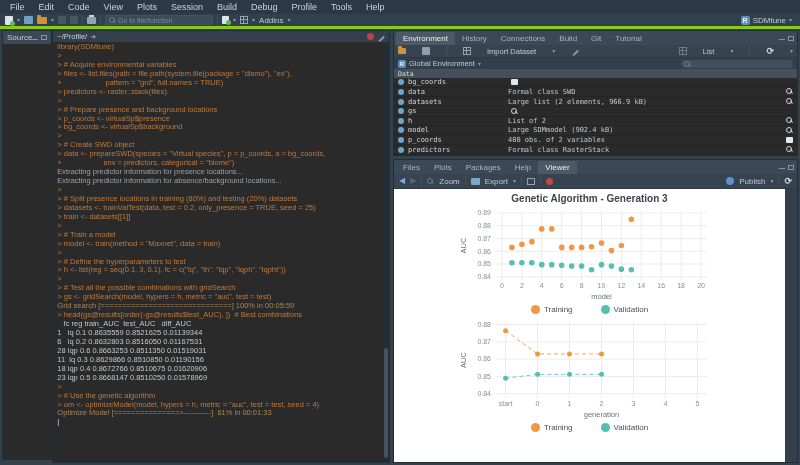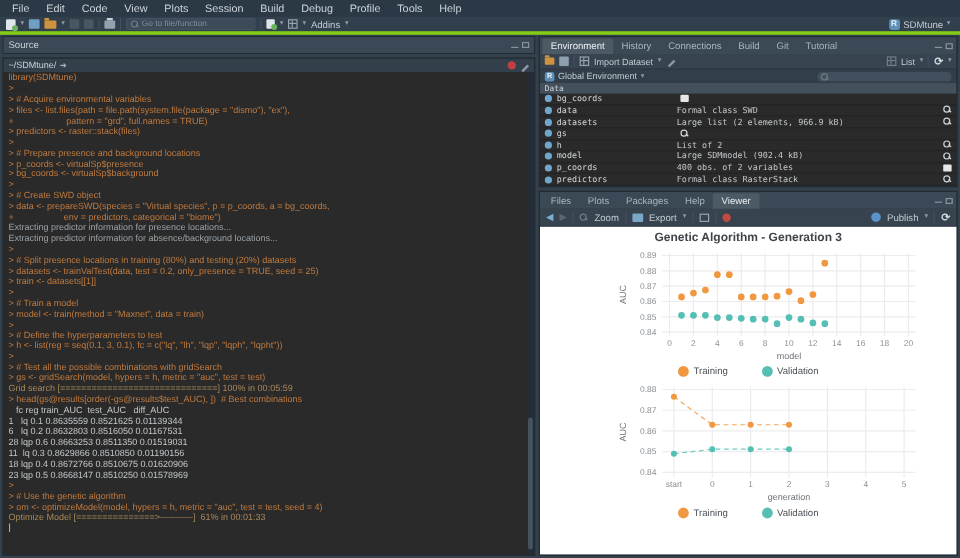--- a/index.html
+++ b/index.html
@@ -32,21 +32,21 @@
   .ic-grid{width:8px;height:8px;border:1px solid #95a3ae}
   .ic-grid::before{content:"";position:absolute;left:2px;top:0;width:1px;height:6px;background:#95a3ae}
   .ic-grid::after{content:"";position:absolute;left:0;top:2px;width:6px;height:1px;background:#95a3ae}
   .tb-label{color:#c2cbd2;font-size:8px}
   .spacer{flex:1}
   .proj-sel{display:flex;align-items:center;gap:3px;padding-right:3px}
   .ic-rproj{width:9px;height:9px;background:#5d8fb8;border-radius:2px;color:#eaf2f8;font-size:7px;font-weight:bold;text-align:center;line-height:9px}
 
   
   .main{position:absolute;top:30px;left:2px;right:2px;bottom:2px;display:flex;gap:3px}
-  .left-col{width:444px;display:flex;flex-direction:column}
+  .left-col{width:388px;display:flex;flex-direction:row}
   .right-col{flex:1;display:flex;flex-direction:column;gap:3px;min-width:0}
   .pane{background:#2a2a2a;border:1px solid #232d37;display:flex;flex-direction:column;min-height:0}
   .pane-hd{height:13px;background:#3b4855;display:flex;align-items:center;padding:0 4px;flex:none}
   .pane-hd-label{color:#c6cfd5;font-size:8px}
   .winbtns{display:flex;gap:3px;align-items:center;margin-left:auto}
   .wb{width:6px;height:5px;border:1px solid #9aa7b1;opacity:.8}
   .wb.min{height:1px;border:none;background:#9aa7b1;margin-top:3px}
 
   .tabsrow{height:14px;background:#3b4855;display:flex;align-items:flex-end;padding-left:2px;flex:none;position:relative}
   .tab{height:13px;display:flex;align-items:center;gap:3px;padding:0 7px;font-size:8px;color:#a9b5be;border-radius:2px 2px 0 0}
@@ -65,21 +65,21 @@
   .ln-in{color:#c07a3e}
   .ln-out{color:#9aa1a6}
   .ln-tbl{color:#c2c7ca}
   .ln-prog{color:#a8875b}
   .ln-cur{color:#d8dde0}
   .cscroll{position:absolute;right:0;top:0;bottom:0;width:6px;background:#242d36}
   .cscroll-thumb{position:absolute;right:1px;bottom:4px;width:4px;height:110px;background:#46525d;border-radius:2px}
 
   
   .env-pane{height:126px;flex:none}
-  .env-toolbar{height:13px;background:#37434f;display:flex;align-items:center;gap:4px;padding:0 4px;flex:none;border-bottom:1px solid #2d3945}
+  .env-toolbar{height:13px;background:#37434f;display:flex;align-items:center;gap:16px;padding:0 4px;flex:none;border-bottom:1px solid #2d3945}
   .env-global{height:11px;background:#323e4a;display:flex;align-items:center;gap:3px;padding:0 4px;flex:none}
   .env-search{width:112px;height:8px;background:#41505c;border-radius:4px;margin-left:auto;display:flex;align-items:center;padding:0 3px;gap:2px}
   .sect-hd{height:9px;background:#44515d;color:#d6dde2;font-size:6.5px;display:flex;align-items:center;padding:0 4px;flex:none;font-family:"DejaVu Sans Mono",monospace}
   .env-rows{flex:1;display:flex;flex-direction:column}
   .env-row{flex:1;display:flex;align-items:center;padding:0 4px;border-bottom:1px solid #242424;font-family:"DejaVu Sans Mono",monospace}
   .env-dot{width:6px;height:6px;border-radius:50%;background:#6fa7cc;flex:none;margin-right:4px}
   .env-name{width:100px;color:#d2d6d9;font-size:7px;flex:none}
   .env-val{flex:1;color:#c2c7ca;font-size:7px;white-space:nowrap;overflow:hidden}
   .env-act{width:10px;display:flex;justify-content:flex-end;align-items:center}
   .ic-table{width:7px;height:6px;background:#e4e8ea;border-radius:1px}
@@ -163,21 +163,21 @@
           <span class="pane-hd-label">Source</span>
           <span class="winbtns">
             <span class="wb min"></span>
             <span class="wb"></span>
           </span>
         </div>
       </div>
 
       <div class="pane" style="flex:1">
         <div class="console-path">
-          <span class="console-path-txt">~/SDMtune/</span>
+          <span class="console-path-txt">~/Profile/</span>
           <span class="path-arrow">➜</span>
           <span class="ic stop-ic"></span>
           <span class="ic brush-ic"></span>
         </div>
         <div class="console-body" id="console-body">
           <div class="cscroll">
             <div class="cscroll-thumb"></div>
           </div>
         <div class="ln ln-in">library(SDMtune)</div>
             <div class="ln ln-in">&gt;</div>

